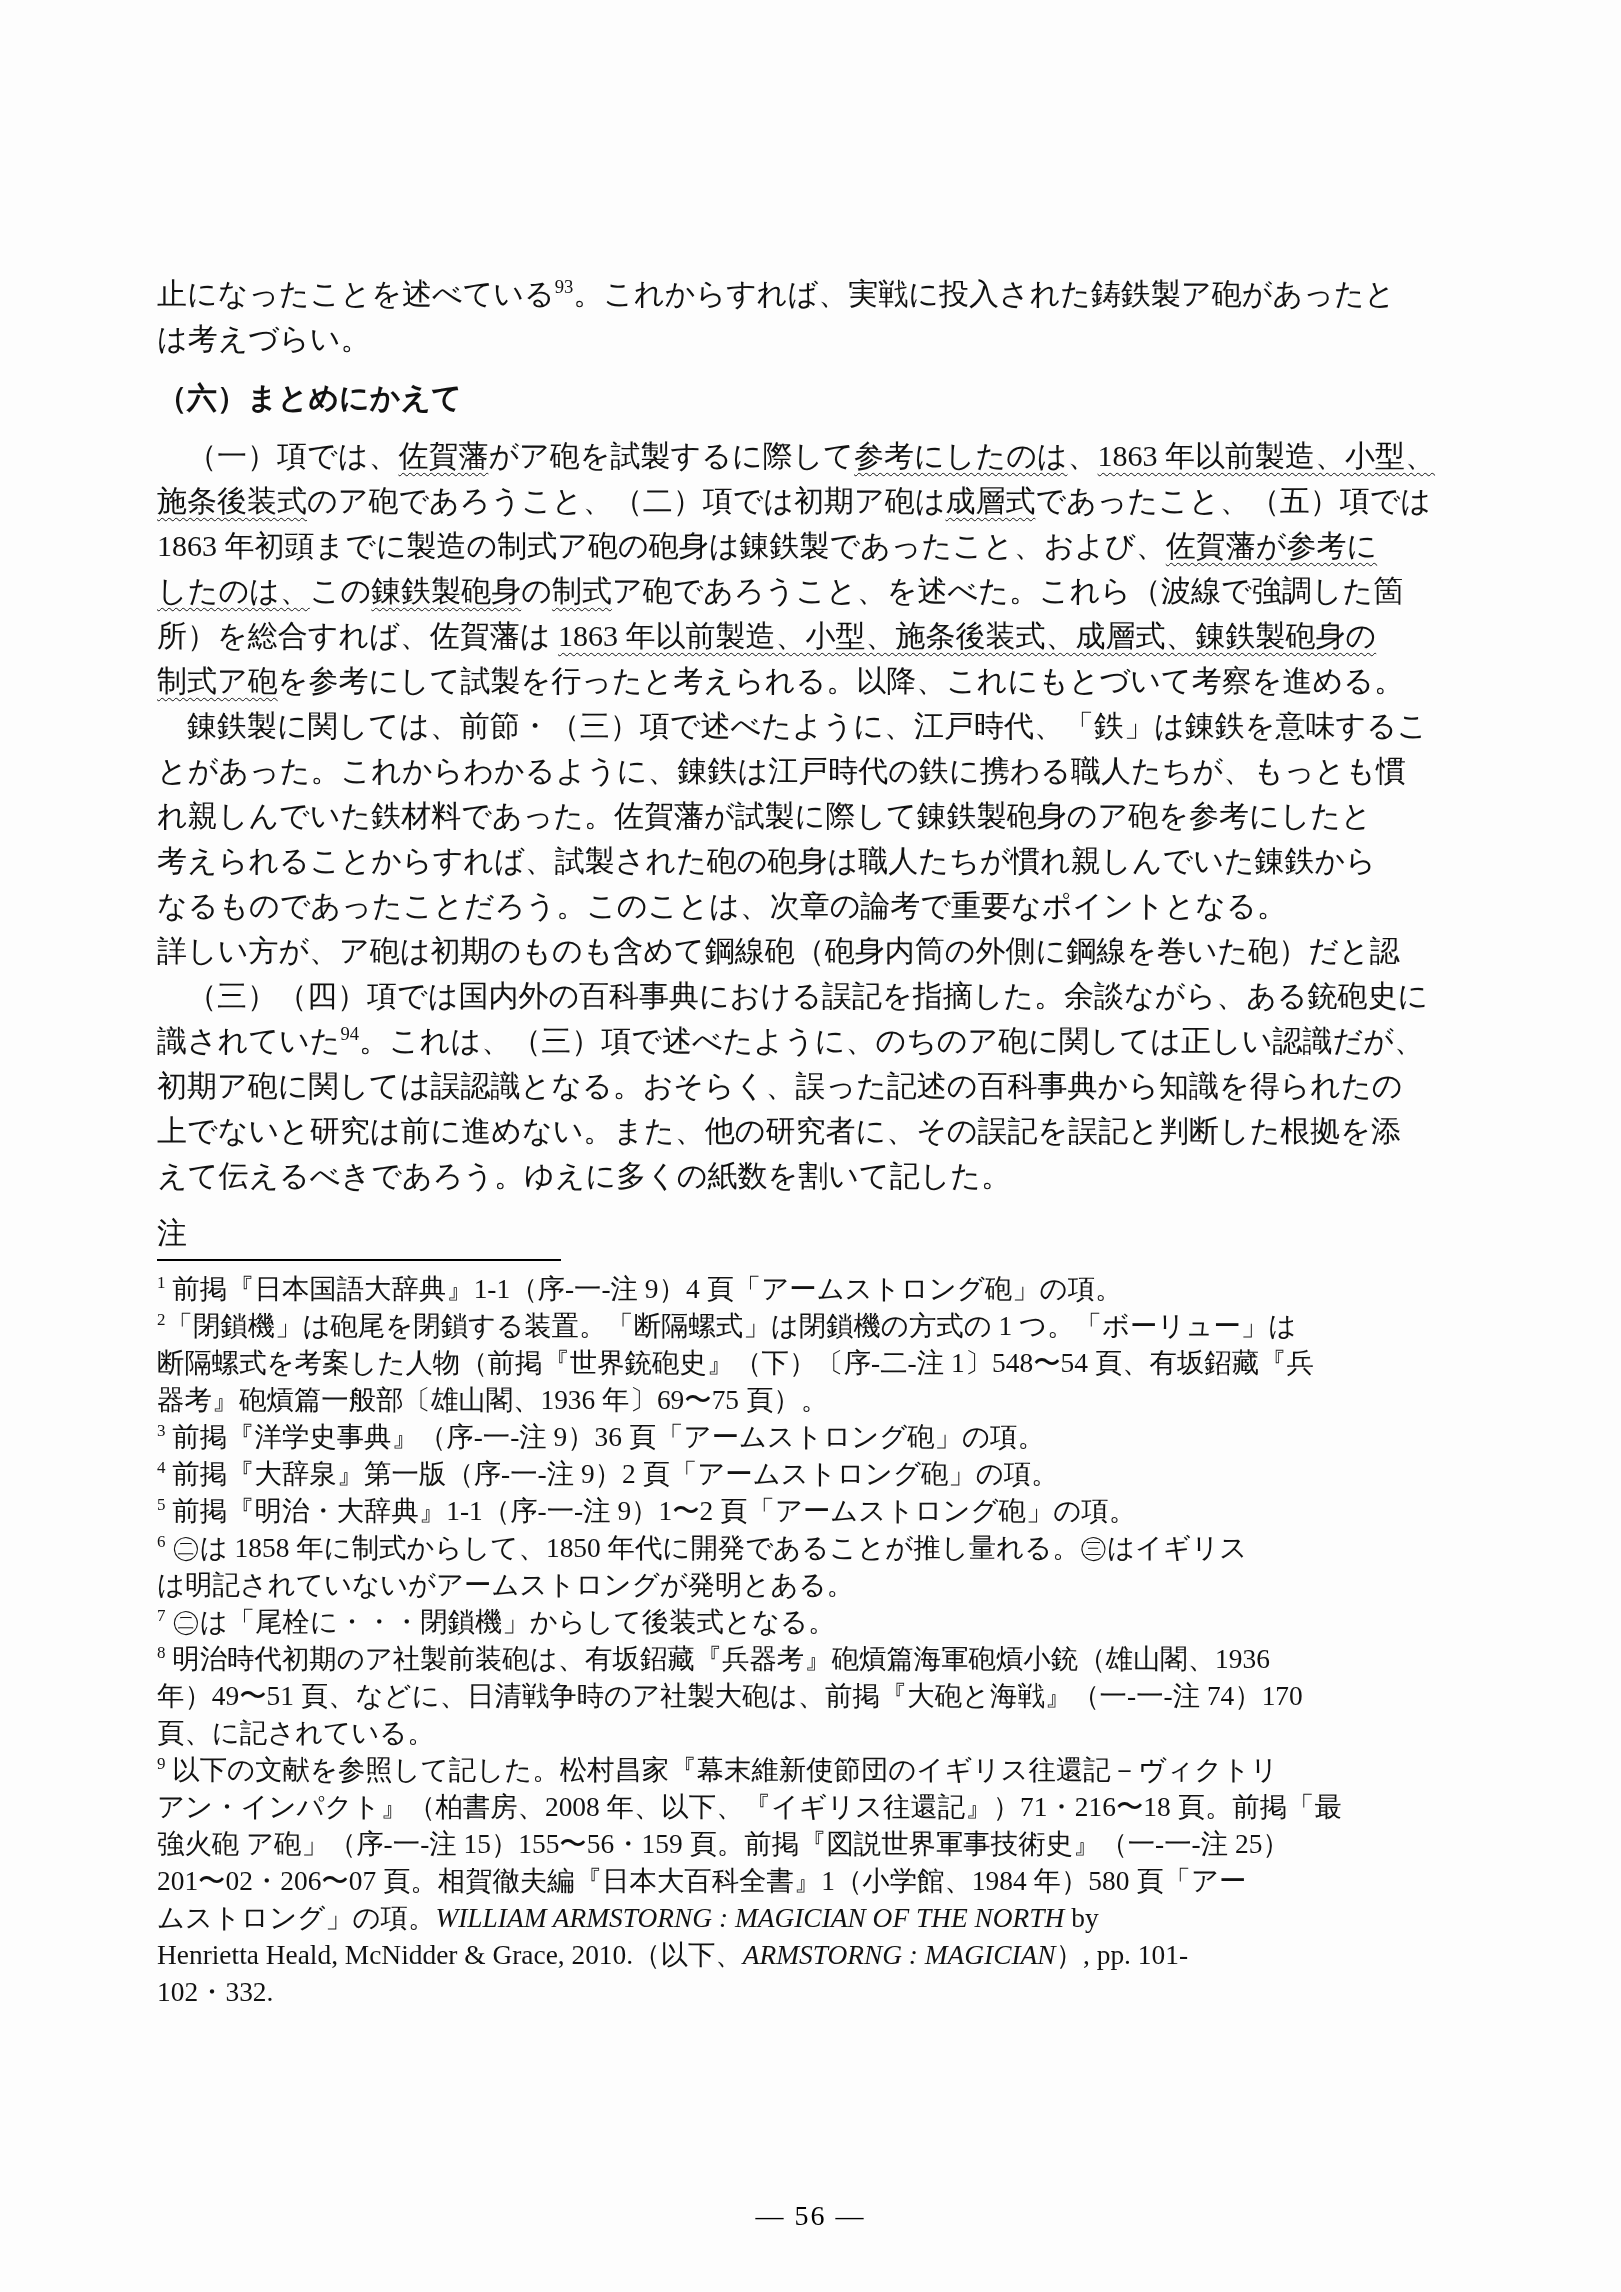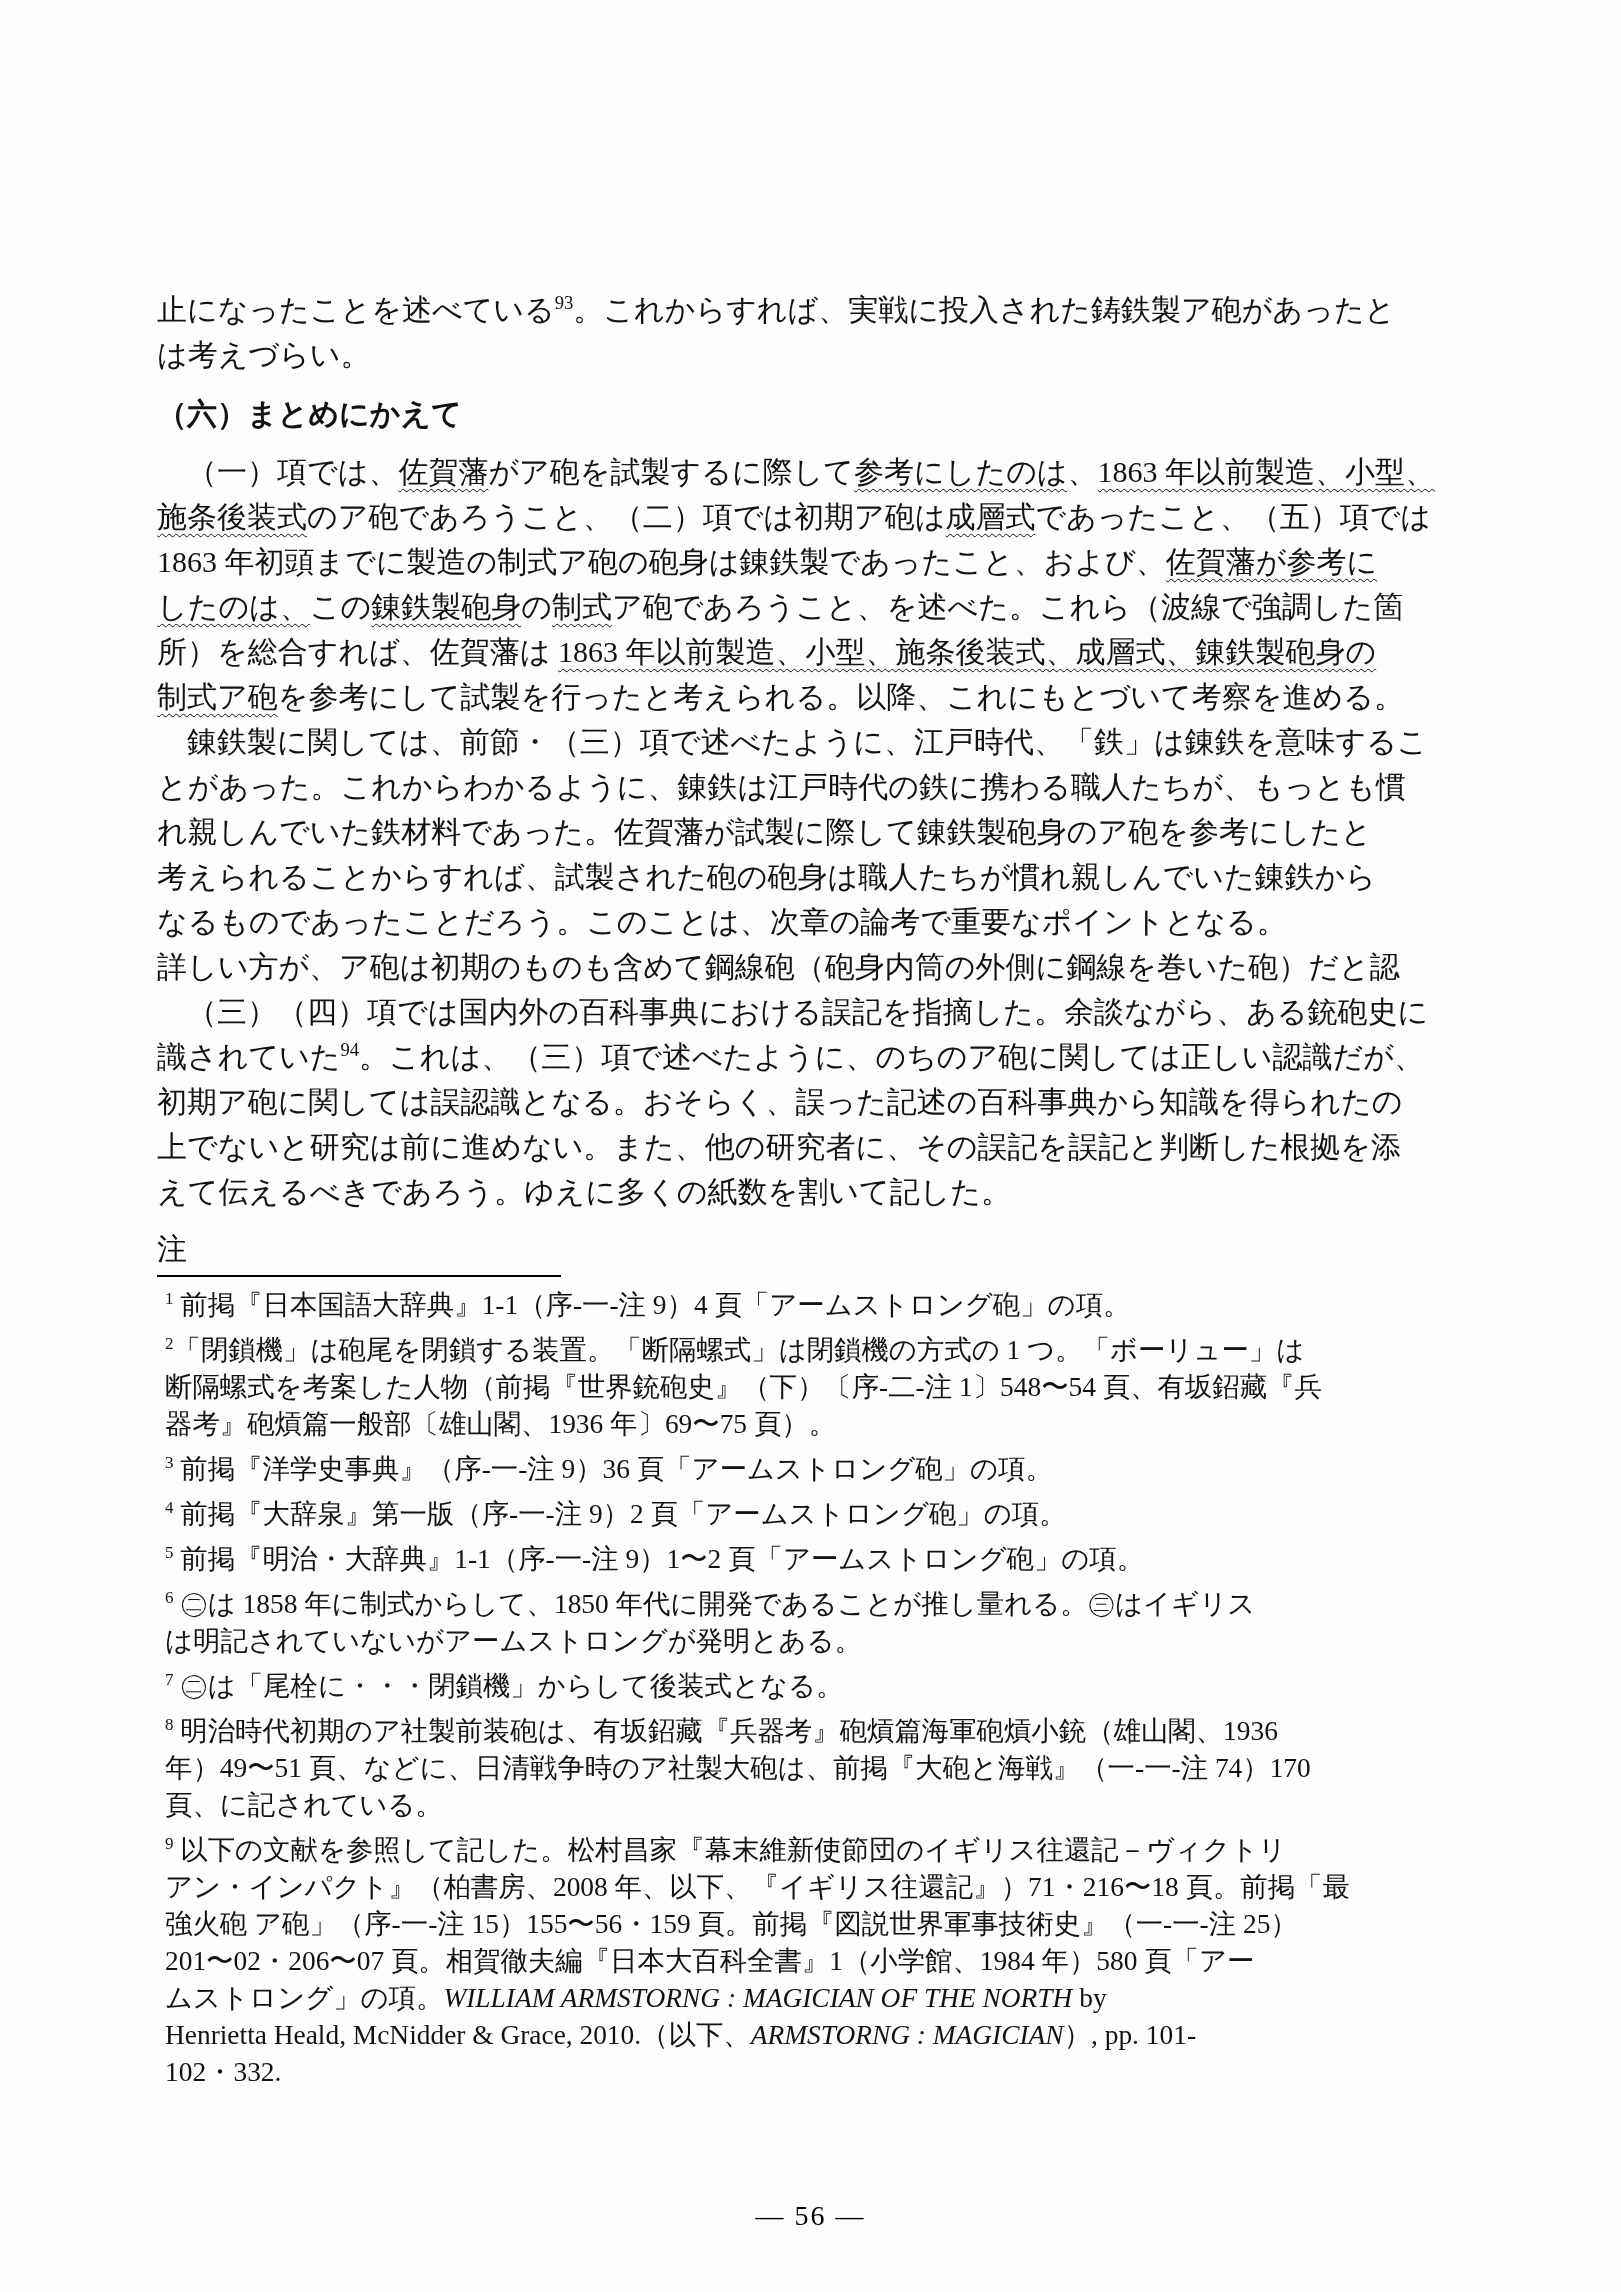--- a/index.html
+++ b/index.html
@@ -9,21 +9,21 @@
     width:1621px;
     height:2293px;
     background:#fdfdfd;
     overflow:hidden;
     color:#121212;
     font-family:"Liberation Serif","DejaVu Serif",serif;
   }
   .content {
     position:absolute;
     left:157px;
-    top:287px;
+    top:271px;
     width:1355px;
   }
   .para { margin:0; }
   .line {
     font-size:30px;
     line-height:45px;
     white-space:pre-wrap;
   }
   .heading {
     margin:13.7px 0 13.7px 0;
@@ -54,21 +54,21 @@
   .fn-separator {
     width:404px;
     border:none;
     border-top:2.9px solid #000;
     margin:3.9px 0 9.8px 0;
   }
   .footnotes .line {
     font-size:27.4px;
     line-height:37px;
   }
-  .footnote { margin:8px; }
+  .footnote { margin:0; }
   .page-number {
     position:absolute;
     left:0;
     bottom:61px;
     width:100%;
     text-align:center;
     font-size:28px;
     letter-spacing:2px;
     color:#000000;
   }

